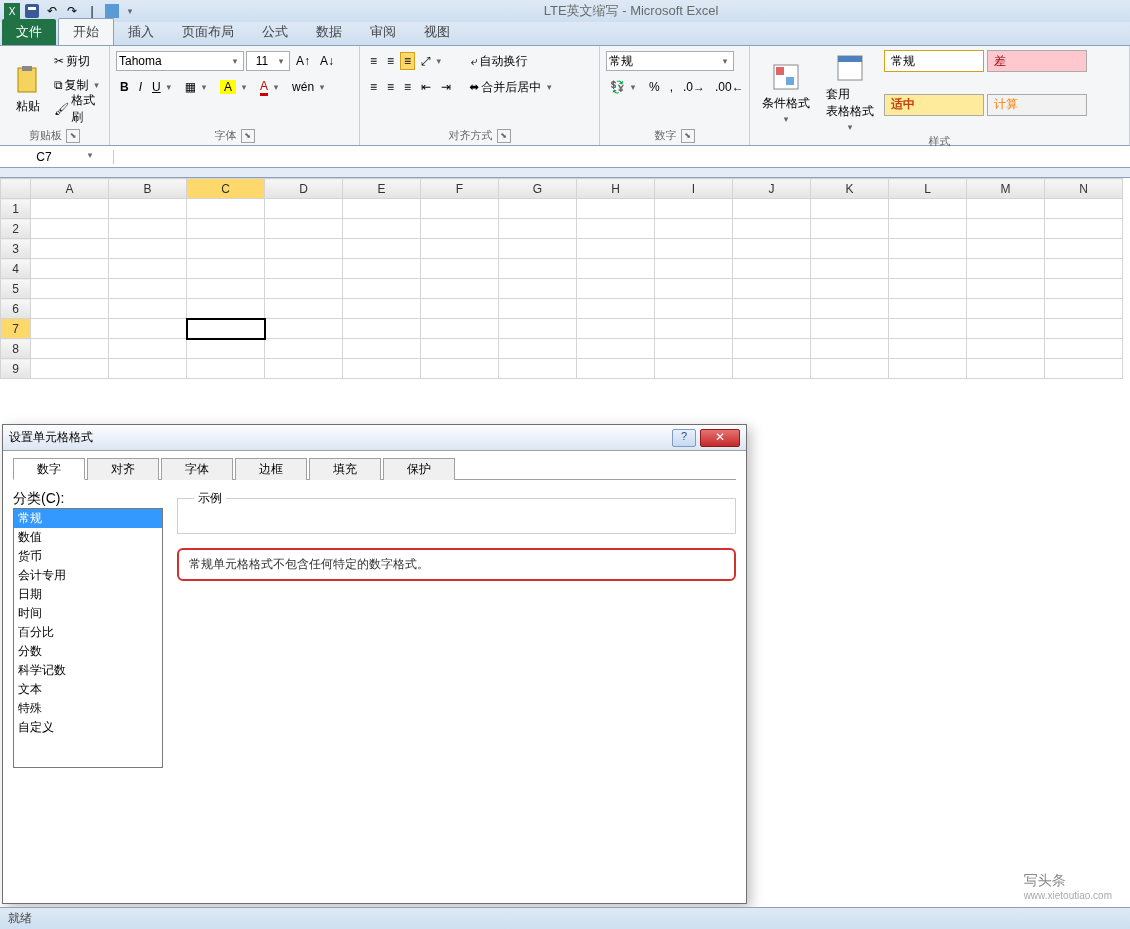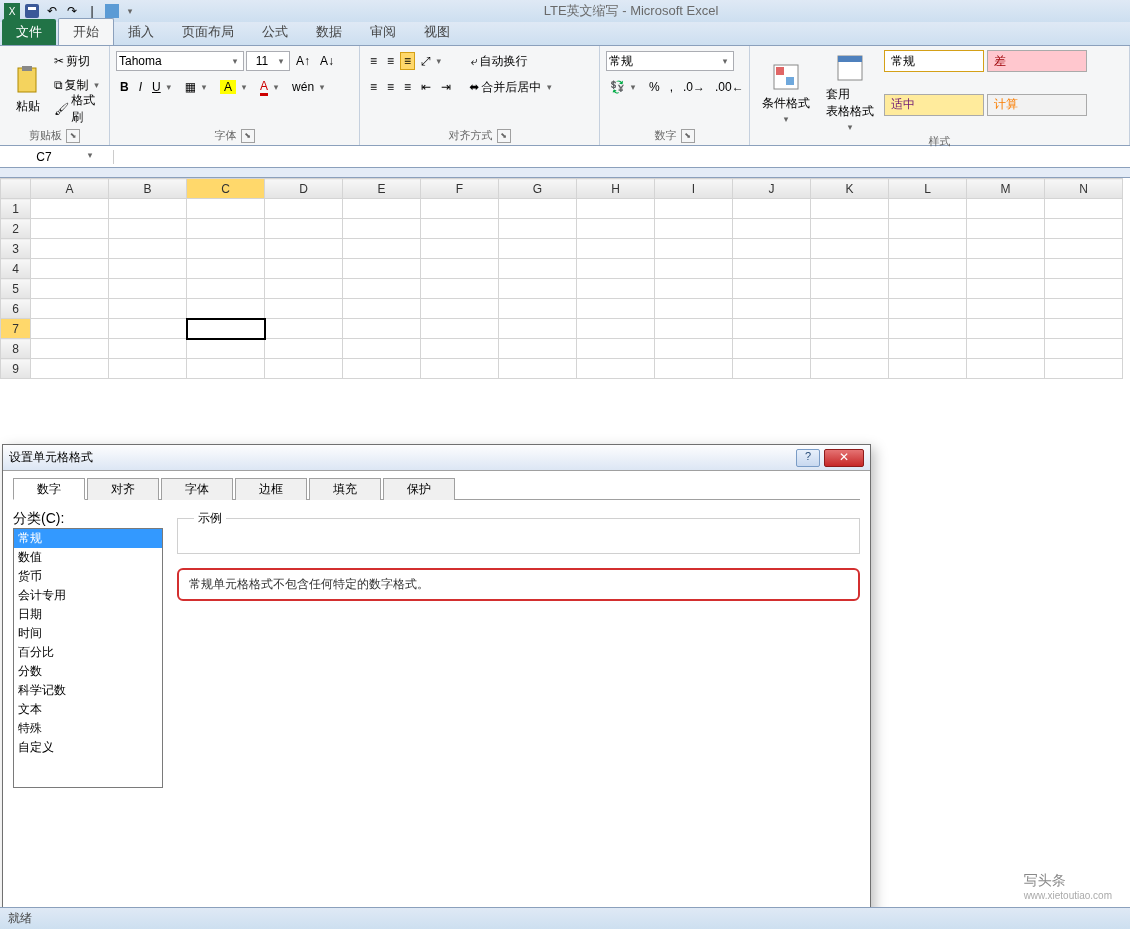--- a/index.html
+++ b/index.html
@@ -27,21 +27,21 @@
 .big-btn .ico { width: 32px; height: 32px; display: flex; align-items: center; justify-content: center; }
 .small-row { display: flex; align-items: center; gap: 2px; height: 22px; font-size: 12px; }
 .small-btn { padding: 1px 3px; cursor: pointer; border: 1px solid transparent; display: inline-flex; align-items: center; gap: 2px; }
 .combo { border: 1px solid #abadb3; background: #fff; height: 20px; display: inline-flex; align-items: center; padding: 0 2px; }
 .combo input { border: none; outline: none; font-size: 12px; }
 .dd { width: 12px; text-align: center; color: #666; font-size: 9px; }
 
 .style-cell { width: 100px; height: 22px; border: 1px solid #aaa; padding: 2px 6px; font-size: 12px; display: flex; align-items: center; }
 .sc-normal { background: #fff; border-color: #d4a017; }
 .sc-bad { background: #ffc7ce; color: #9c0006; }
-.sc-neutral { background: #ffeb9c; color: #701a75; }
+.sc-neutral { background: #ffeb9c; color: #c2410c; font-weight: bold; }
 .sc-calc { background: #f2f2f2; color: #fa7d00; }
 
 
 .formula-row { height: 22px; border-bottom: 1px solid #8ba0bc; display: flex; align-items: center; background: #fff; }
 .name-box { width: 114px; border-right: 1px solid #ccc; padding: 0 4px; display: flex; align-items: flex-start; }
 .name-box input { border: none; width: 80px; text-align: center; font-size: 12px; outline: none; }
 .fx-area { flex: 1; display: flex; align-items: center; padding: 0 6px; gap: 6px; }
 .fx-ico { font-style: italic; color: #666; }
 
 
@@ -52,21 +52,21 @@
 .grid { border-collapse: collapse; }
 .grid th, .grid td { border: 1px solid #d4d4d4; }
 .grid .colh { background: linear-gradient(#f7f7f7, #e4e4e4); height: 20px; text-align: center; font-weight: normal; color: #333; font-size: 12px; }
 .grid .rowh { background: linear-gradient(#f7f7f7, #e4e4e4); width: 30px; text-align: center; font-weight: normal; color: #333; font-size: 12px; }
 .grid td { height: 20px; background: #fff; min-width: 78px; }
 .grid .rowh.sel { background: #ffd86b; }
 .grid .colh.sel { background: #ffd86b; }
 .grid td.selcell { outline: 2px solid #000; outline-offset: -1px; }
 
 
-.dialog { position: absolute; left: 2px; top: 444px; width: 869px; height: 480px; border: 1px solid #707070; background: #fff; box-shadow: 4px 4px 12px rgba(0,0,0,0.25); display: flex; flex-direction: column; }
+.dialog { position: absolute; left: 2px; top: 424px; width: 745px; height: 480px; border: 1px solid #707070; background: #fff; box-shadow: 4px 4px 12px rgba(0,0,0,0.25); display: flex; flex-direction: column; }
 .dlg-title { height: 26px; background: linear-gradient(#fdfdfe, #dce6f4); display: flex; align-items: center; padding: 0 6px; border-bottom: 1px solid #a0a0a0; }
 .dlg-title span { flex: 1; font-size: 12px; }
 .dlg-help { width: 24px; height: 18px; background: linear-gradient(#e8f0fb,#c8d8ef); border: 1px solid #7a9cc6; margin-right: 4px; text-align: center; font-size: 11px; color: #2a4e7a; border-radius: 2px;}
 .dlg-close { width: 40px; height: 18px; background: linear-gradient(#e57373,#c62828); border: 1px solid #8e1b1b; color: #fff; text-align: center; font-size: 12px; border-radius: 2px;}
 .dlg-body { flex: 1; padding: 6px 10px; position: relative; }
 .dlg-tabs { display: flex; border-bottom: 1px solid #a0a0a0; }
 .dlg-tab { width: 72px; height: 22px; border: 1px solid #a0a0a0; border-bottom: none; margin-right: 2px; text-align: center; font-size: 12px; line-height: 20px; background: #f0f0f0; position: relative; top: 1px; }
 .dlg-tab.active { background: #fff; border-bottom: 1px solid #fff; }
 .dlg-content { display: flex; gap: 14px; padding: 10px 0; }
 .cat-label { font-size: 14px; }

